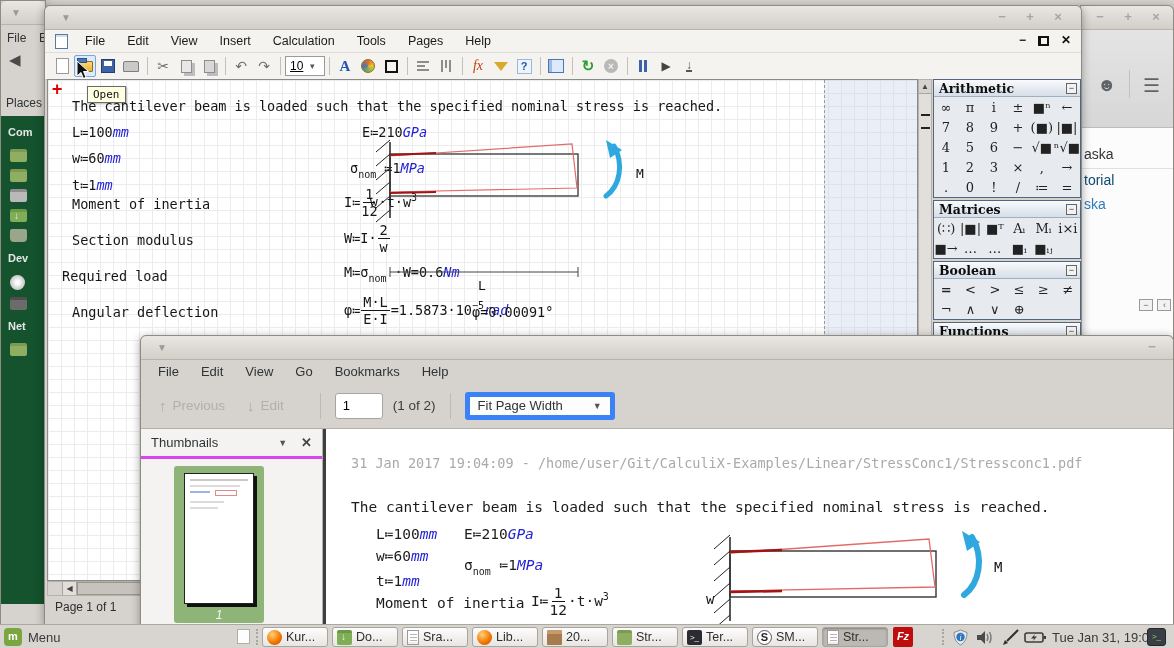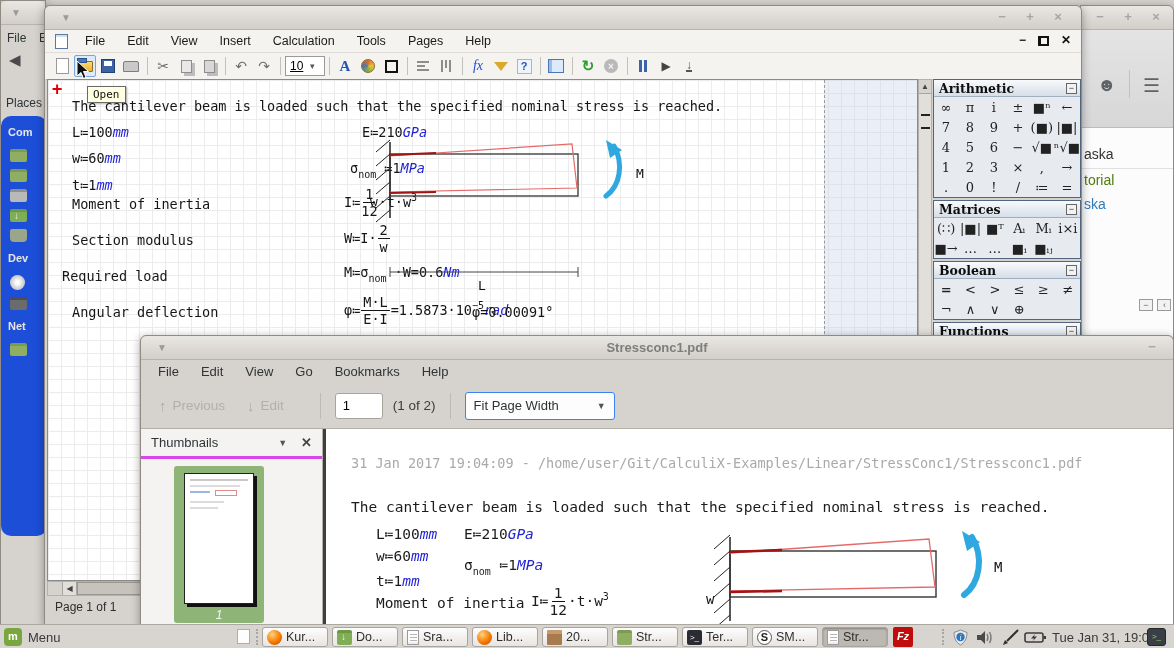--- a/index.html
+++ b/index.html
@@ -15,37 +15,37 @@
               border-bottom:1px solid #b8b4ad; }
   .title-text { position:absolute; width:100%; text-align:center; top:4px;
                 font-weight:bold; font-size:13px; color:#8a8a8a; }
   .shade-tri { position:absolute; left:16px; top:6px; font-size:10px; color:#9a9a9a; }
   .winctl { position:absolute; top:3px; display:flex; gap:14px; }
   .winctl span { font-size:13px; font-weight:bold; color:#a5a5a5; width:14px; text-align:center; cursor:default; }
 
   
   .fm { left:0; top:5; width:46px; height:627px; z-index:1; border-radius:0; }
   .fm .mtext { font-size:12px; color:#2e3436; }
-  .fm-side { position:absolute; left:0; top:115px; width:46px; height:420px; background:#1d4ed8;border-radius:10px; }
+  .fm-side { position:absolute; left:0; top:115px; width:46px; height:488px; background:#14532d; }
   .fm-sec { color:#e6e6e6; font-weight:bold; font-size:11px; padding:10px 0 4px 7px; }
   .fm-ic { width:17px; height:13px; border-radius:2px; margin:7px 0 0 9px; }
   .ic-folder { background:#8fae62; border-top:3px solid #7c9a51; }
   .ic-disk { background:#b9b9b9; border-top:3px solid #8f8f8f; }
   .ic-trash { background:#9aa58a; border-radius:2px 2px 4px 4px; }
   .ic-cd { background:radial-gradient(circle,#fff 15%,#cfcfcf 60%); border-radius:50%; height:15px; width:15px; }
   .ic-dark { background:#6b6b6b; border-top:3px solid #4e4e4e; }
 
   
   .browser { left:1080; top:5px; width:94px; height:627px; z-index:1; left:1080px; border-radius:0 6px 0 0; }
   .br-tools { position:absolute; left:0; top:24px; width:100%; height:98px;
               background:linear-gradient(#e4e4e4,#d7d7d7); border-bottom:1px solid #bdbdbd; }
   .br-icon { font-size:19px; color:#5f6368; }
   .br-body { position:absolute; left:0; top:122px; width:100%; bottom:0; background:#fcfcfc; }
   .br-frag { font-size:14px; color:#333; }
-  .br-link { color:#4d7c0f; }
+  .br-link { color:#0c4a6e; }
   .minibox { width:14px; height:12px; border:1px solid #9a9a9a; background:#f2f2f2;
              font-size:9px; color:#666; text-align:center; line-height:10px; display:inline-block; }
 
   
   .smath { left:44px; top:5px; width:1038px; height:620px; z-index:2; }
   .menubar { position:absolute; left:0; top:24px; width:100%; height:23px; background:#f4f3f0;
              display:flex; align-items:center; gap:0; border-bottom:1px solid #e0ddd8; }
   .menu-item { font-size:12.5px; color:#1a1a1a; padding:3px 11px; }
   .mdi-ctl { position:absolute; right:10px; top:27px; display:flex; gap:12px; }
   .mdi-ctl span { font-size:12px; font-weight:bold; color:#111; }
@@ -69,21 +69,21 @@
   .copy-ic { width:11px; height:13px; background:#e8e8e8; border:1px solid #8d8d8d; box-shadow:3px 3px 0 #bdbdbd; }
   .fontbox { width:40px; height:20px; background:#fff; border:1px solid #9a9a9a; display:flex; align-items:center; }
   .fontbox input { width:24px; border:none; font-size:12px; padding-left:4px; font-family:"Liberation Sans",sans-serif;text-decoration:underline; }
   .fontbox .car { font-size:9px; color:#555; }
   .A-ic { color:#2155b0; font-weight:bold; font-size:15px; font-family:"Liberation Serif",serif; }
   .pal-ic { width:14px; height:14px; border-radius:50%; background:conic-gradient(#e06a2b,#e8c53a,#7fae4e,#4a76b8,#e06a2b); border:1px solid #8a6d20;}
   .frame-ic { width:13px; height:13px; border:2px solid #111; }
   .align-ic { display:flex; flex-direction:column; gap:2px; }
   .align-ic i { display:block; width:12px; height:2px; background:#8d8d8d; }
   .align-ic i:nth-child(2){ width:8px; }
-  .fx-ic { font-style:italic; font-family:"Liberation Serif",serif; font-size:14px; color:#1d4ed8; }
+  .fx-ic { font-style:italic; font-family:"Liberation Serif",serif; font-size:14px; color:#c2410c; }
   .funnel { width:0; height:0; border-left:7px solid transparent; border-right:7px solid transparent;
             border-top:9px solid #d8a92c; }
   .help-ic { color:#2155b0; border:1px solid #9db8dd; background:#eef4fc; width:15px; height:15px;
              font-size:11px; font-weight:bold; display:flex; align-items:center; justify-content:center; }
   .panel-ic { width:16px; height:14px; border:1px solid #4a76b8; background:#dceafc; box-shadow:inset 3px 0 0 #9dbde6; }
   .refresh-ic { color:#2e9e2e; font-weight:bold; font-size:15px; }
   .stop-ic { width:14px; height:14px; border-radius:50%; background:#b9b9b9; color:#f2f2f2; font-size:10px;
              display:flex; align-items:center; justify-content:center; font-weight:bold; }
   .pause-ic { display:flex; gap:2px; } .pause-ic i{ width:3px; height:12px; background:#3c63a8; display:block;}
   .play-ic { color:#444; font-size:12px; }
@@ -143,21 +143,21 @@
   .pdf .menubar { background:#d6d2cd; border-bottom:none; top:24px; height:23px; }
   .pdf .menu-item { color:#2e3436; font-size:13px; }
   .pdf-toolbar { position:absolute; left:0; top:47px; width:100%; height:46px; background:#d6d2cd;
                  border-bottom:1px solid #b3afa9; display:flex; align-items:center; padding-left:18px; }
   .nav-btn { display:flex; align-items:center; gap:6px; margin-right:22px; color:#b0b0ae; font-size:13.5px; }
   .nav-arrow { font-size:15px; font-weight:bold; color:#a9aeb4; }
   .pdf-sep { width:1px; height:26px; background:#bdb9b3; margin:0 14px; }
   .pageinput { width:48px; height:26px; border:1px solid #a8a49e; border-radius:3px; background:#fff;
                font-size:13px; padding-left:7px; font-family:"Liberation Sans",sans-serif; }
   .pagecount { font-size:13.5px; color:#3c3c3c; margin-left:10px; }
-  .combo { width:150px; height:28px; background:#fdfdfd; border:1px solid #3b82f6; border-radius:3px;
+  .combo { width:150px; height:28px; background:#fdfdfd; border:5px solid #3b82f6; border-radius:3px;
            display:flex; align-items:center; justify-content:space-between; padding:0 8px; font-size:13px; color:#2e3436; }
   .combo .car { font-size:9px; color:#555; }
   .pdf-body { position:absolute; left:0; top:93px; right:0; bottom:0; background:#ece9e5; display:flex; }
   .thumbpane { width:182px; background:#f4f3f1; border-right:1px solid #b3afa9; position:relative; }
   .thumbhead { height:30px; display:flex; align-items:center; border-bottom:3px solid #d946ef; padding:0 10px;
                justify-content:space-between; }
   .thumbhead .t { font-size:13px; color:#2e3436; }
   .thumb-sel { position:absolute; left:33px; top:37px; width:90px; height:157px; background:#8fb478;
                border-radius:3px; }
   .thumb-page { position:absolute; left:10px; top:7px; width:70px; height:131px; background:#fff;
@@ -522,21 +522,20 @@
           <span class="pal-cell">Σ</span>
           <span class="pal-cell">∏</span>
       </div>
     </div>
   </div>
 </div>
 
 <div class="win pdf">
   <div class="titlebar">
     <span class="shade-tri">▼</span>
-    <div class="title-text" style="color:#7e7e7e">Stressconc1.pdf</div>
     <div class="winctl" style="right:14px">
       <span>−</span>
     </div>
   </div>
   <div class="menubar">
     <div class="menu-item" style="margin-left:6px">File</div>
     <div class="menu-item">Edit</div>
     <div class="menu-item">View</div>
     <div class="menu-item">Go</div>
     <div class="menu-item">Bookmarks</div>

